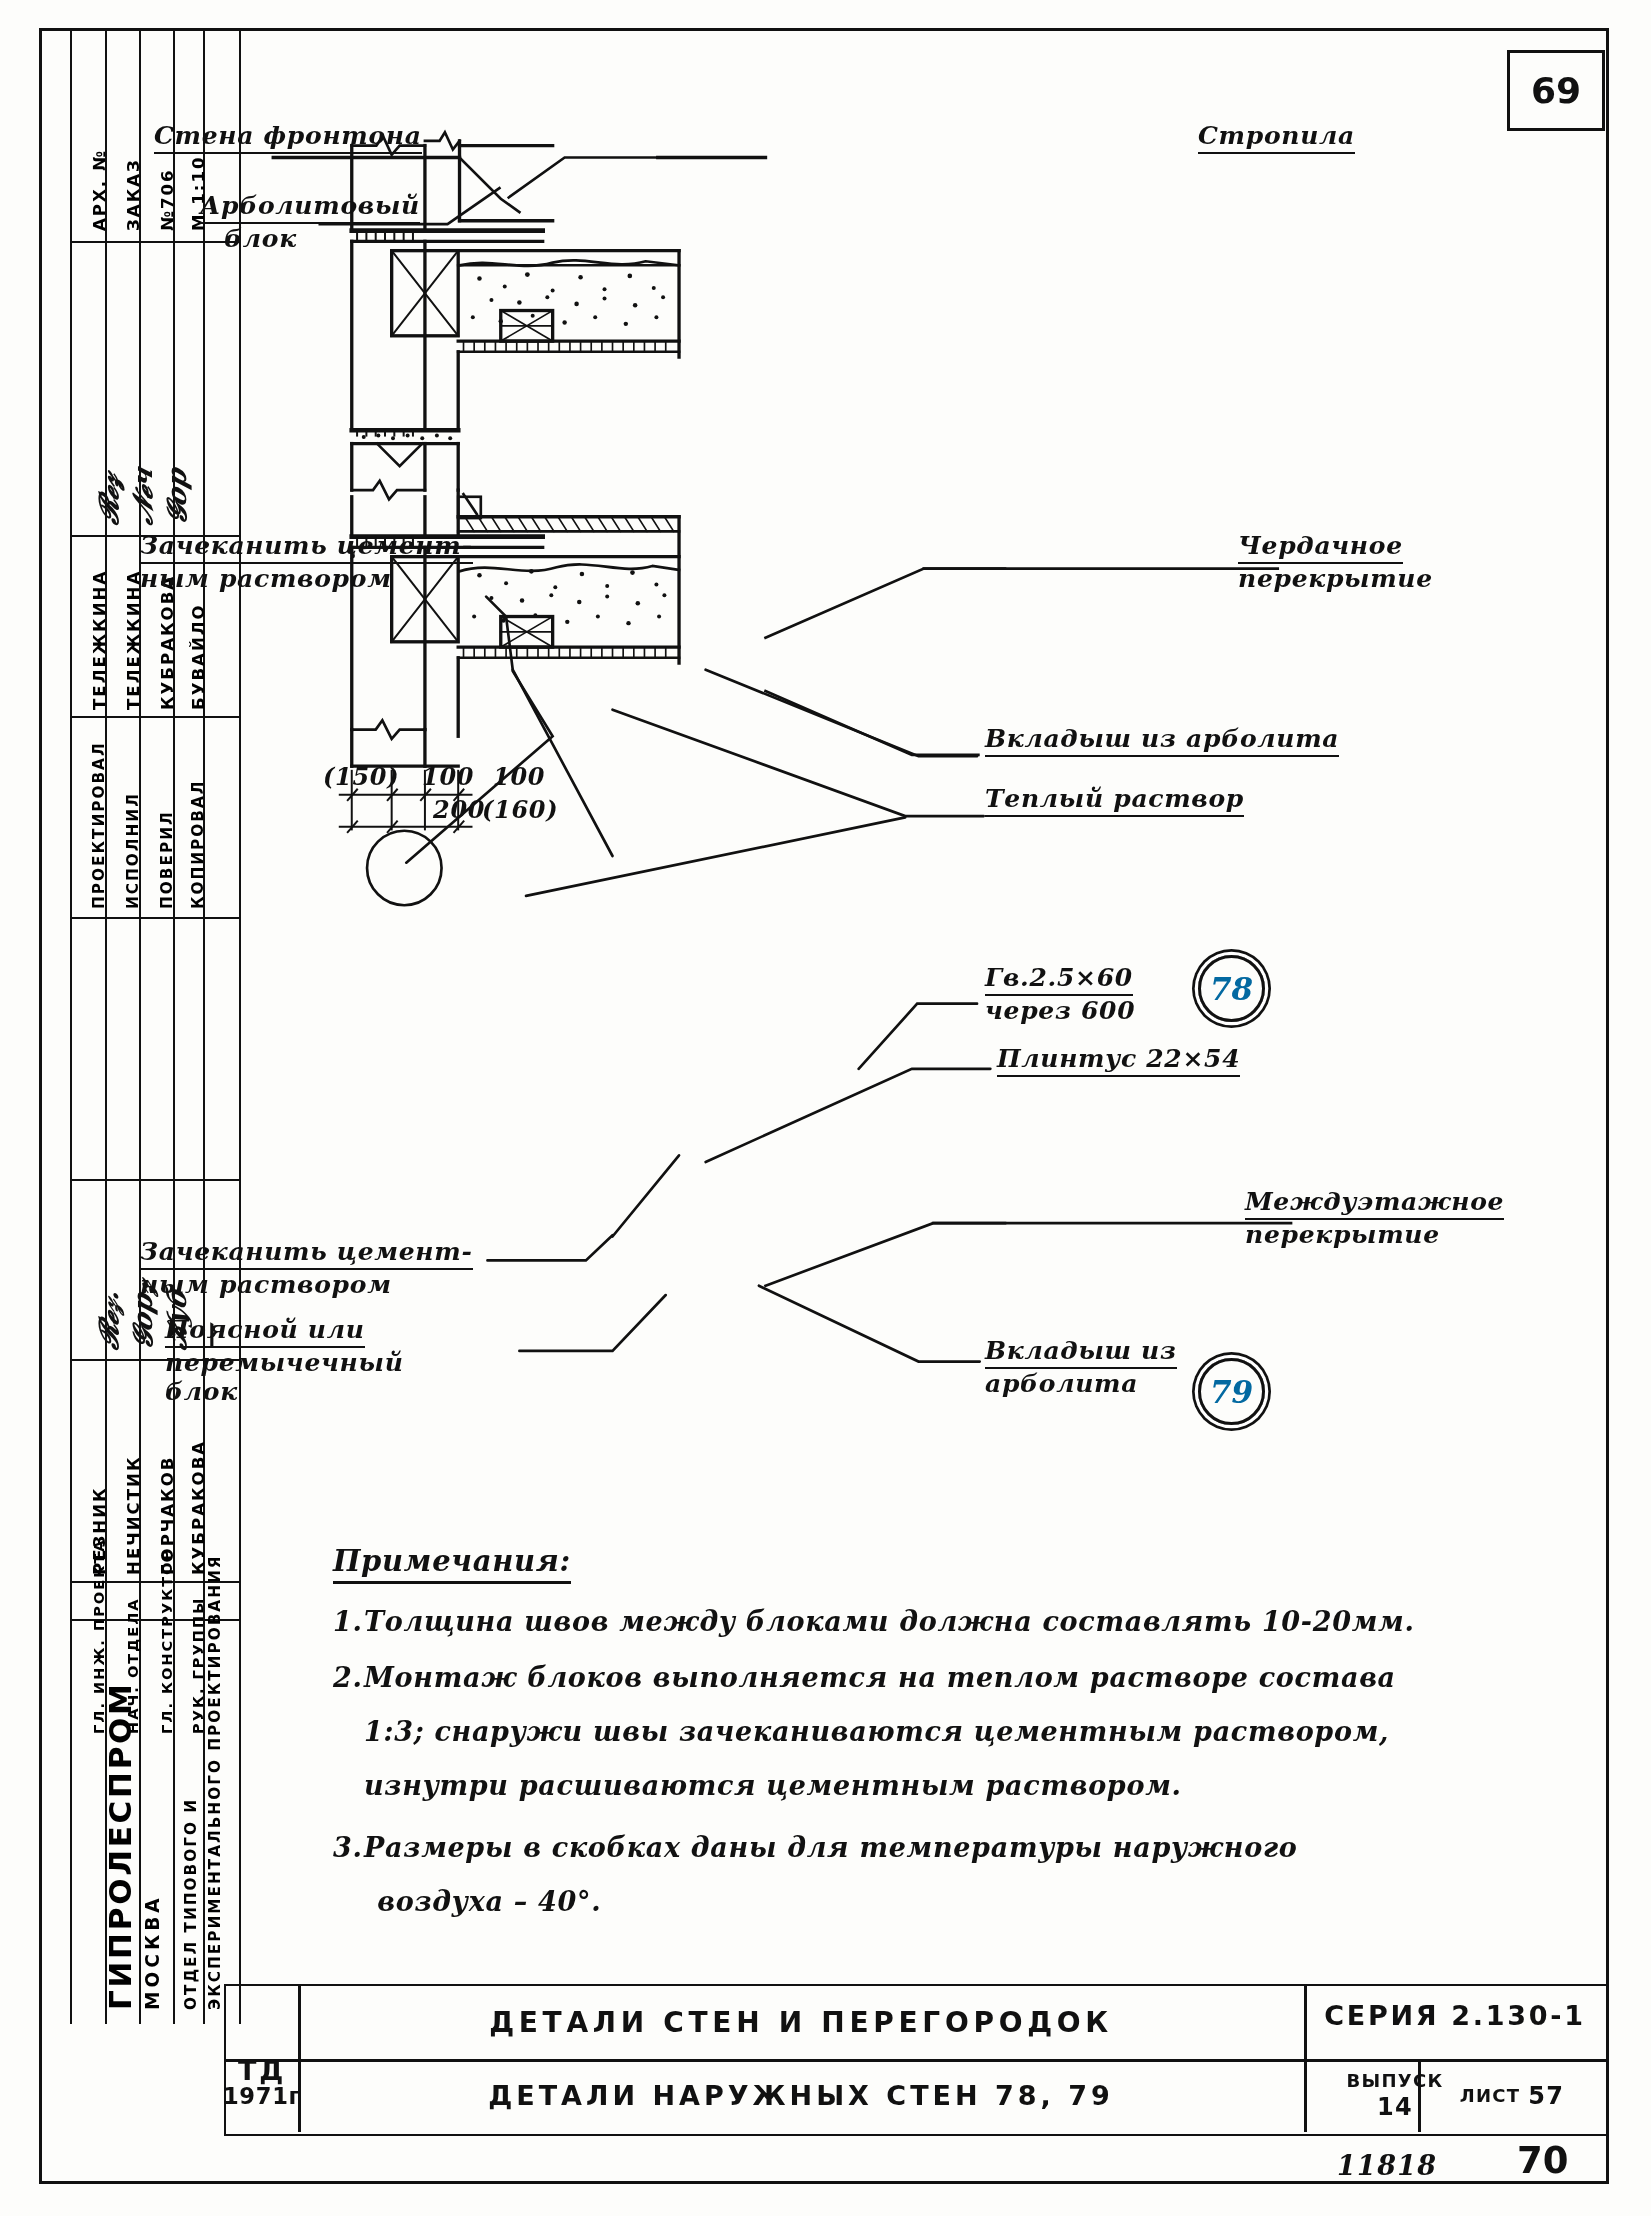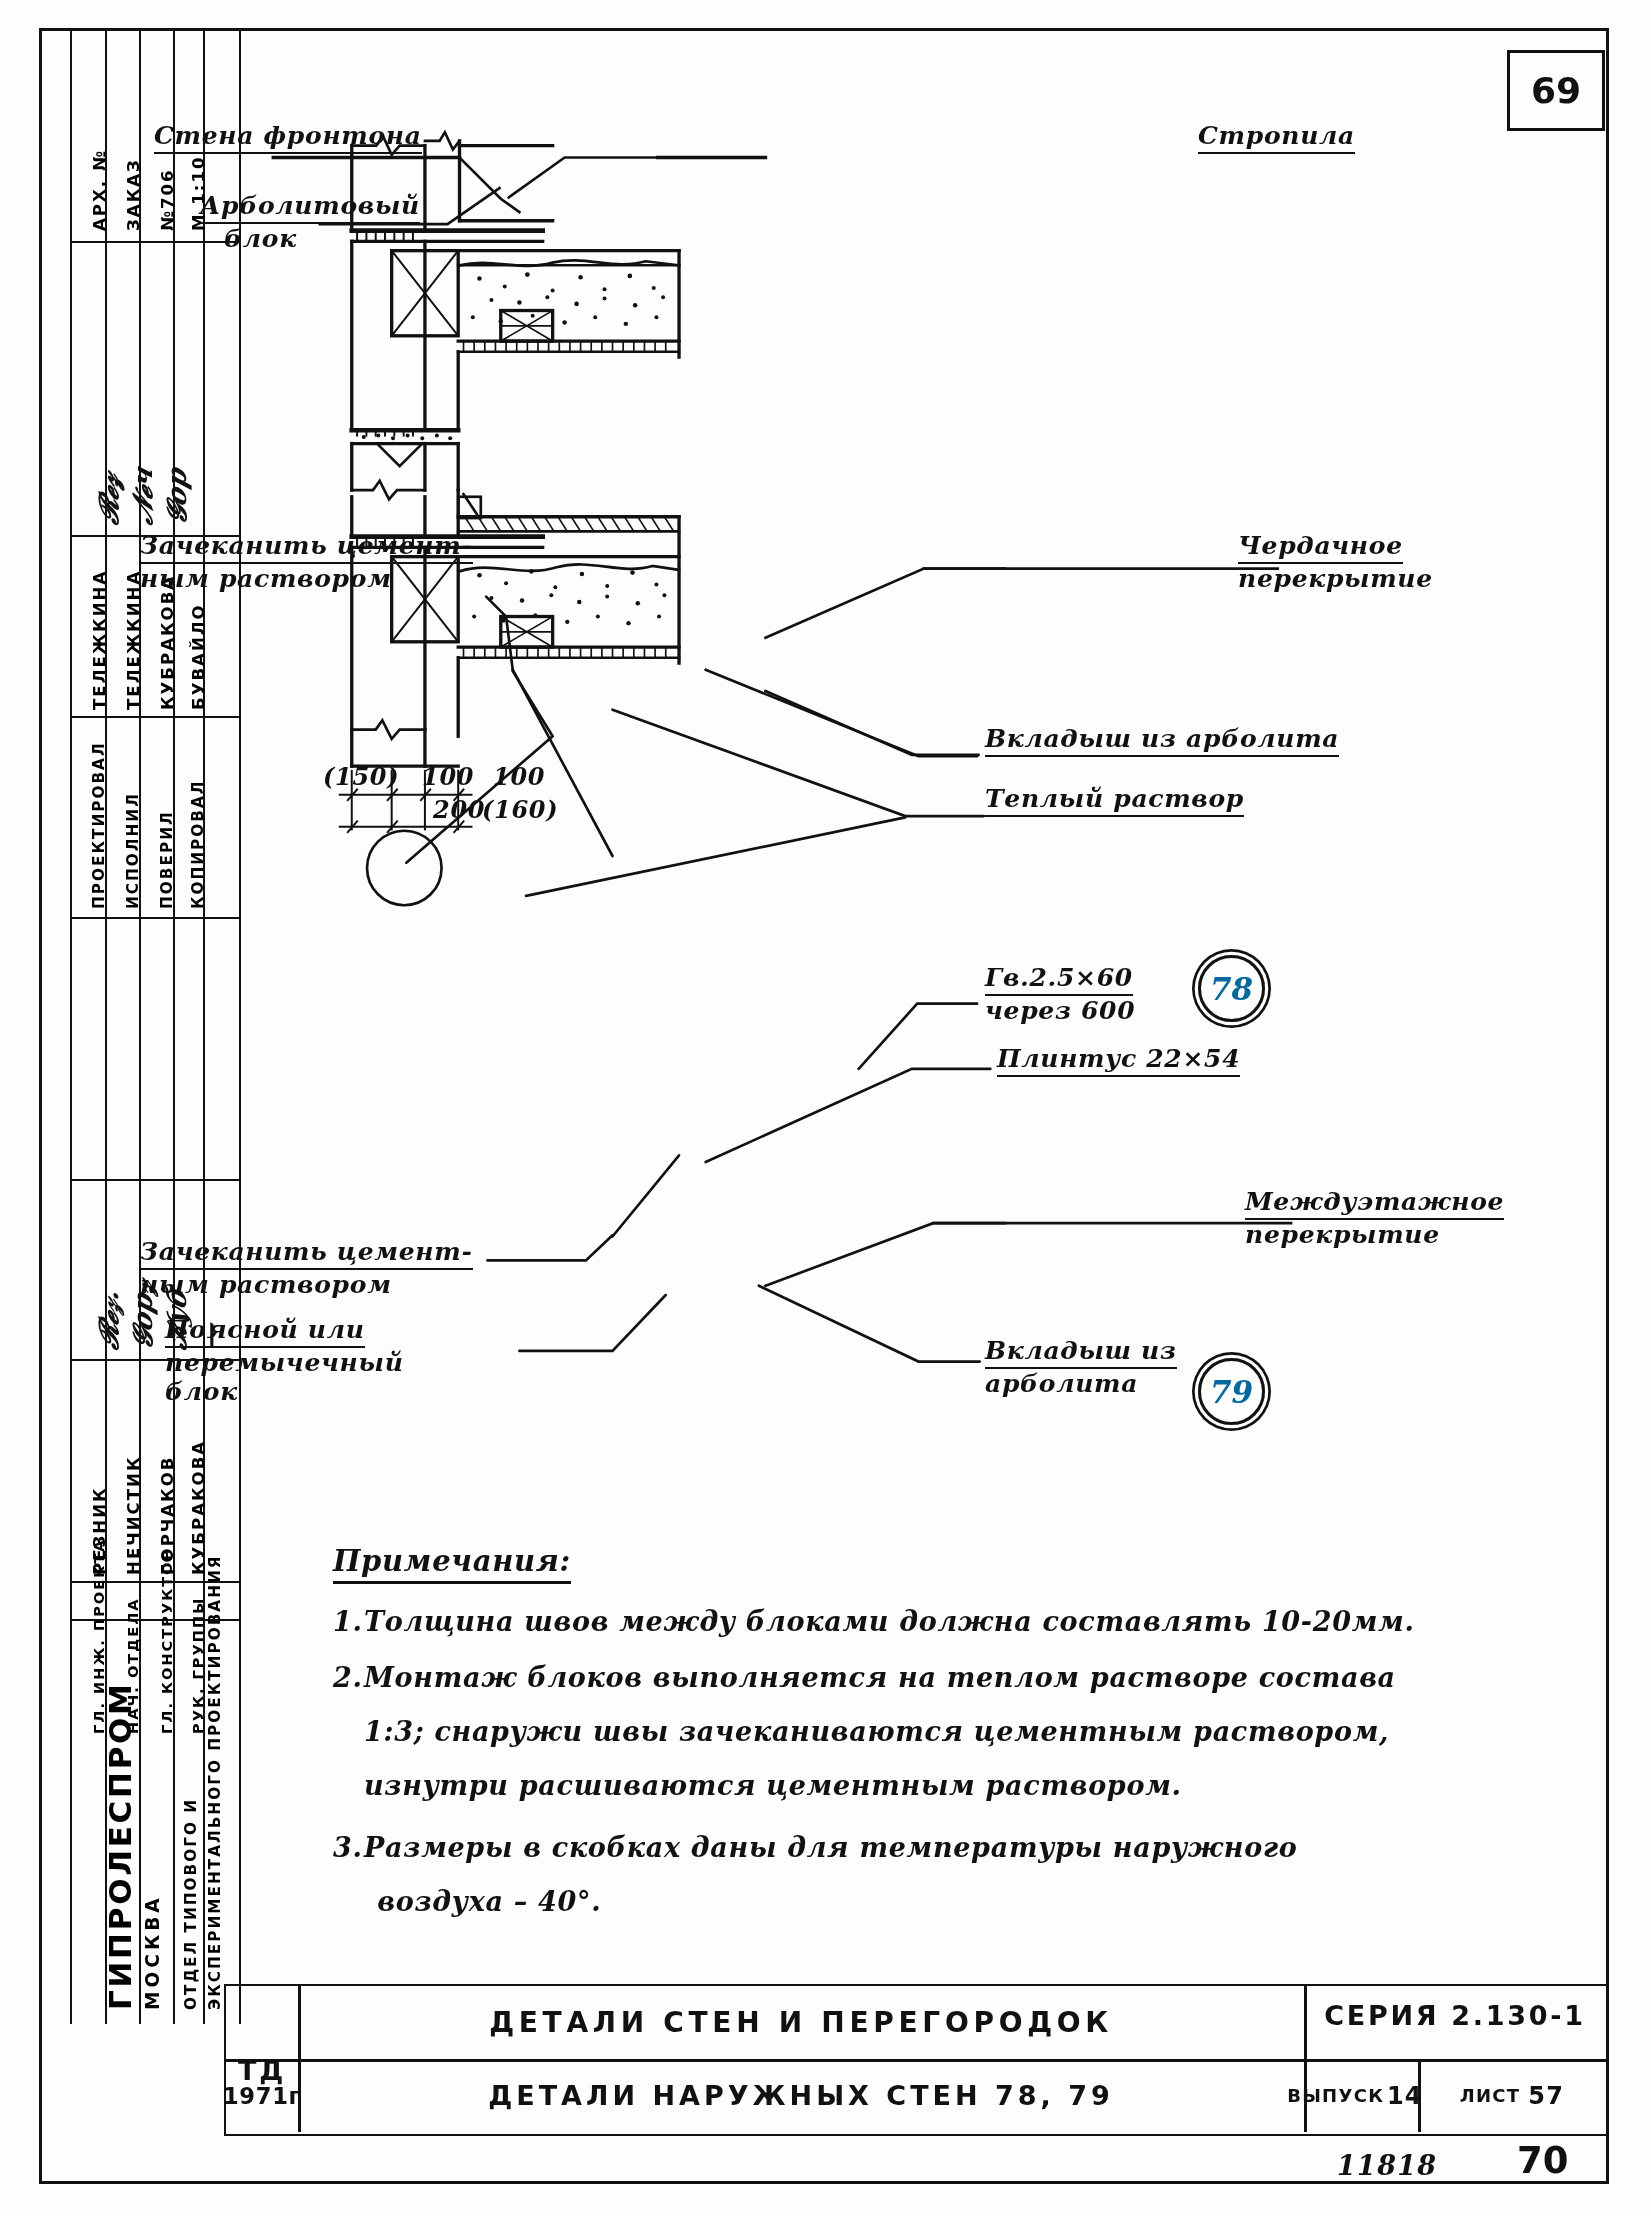--- a/index.html
+++ b/index.html
@@ -638,21 +638,21 @@
     </div>
     <div class="bb-cell" style="left:72px;top:0;width:1006px;height:73px;font-size:28px;letter-spacing:4.7px;">
       <span>ДЕТАЛИ СТЕН И ПЕРЕГОРОДОК</span>
     </div>
     <div class="bb-cell" style="left:72px;top:73px;width:1006px;height:73px;font-size:27px;letter-spacing:4px;">
       <span>ДЕТАЛИ  НАРУЖНЫХ СТЕН 78, 79</span>
     </div>
     <div class="bb-cell" style="left:1078px;top:0;width:302px;height:58px;font-size:27px;letter-spacing:2.7px;">
       <span>СЕРИЯ 2.130-1</span>
     </div>
-    <div class="bb-cell" style="left:1072px;top:73px;width:114px;height:73px;flex-direction:row;gap:2.7px;font-size:18px;letter-spacing:1.3px;text-align:right;">
+    <div class="bb-cell" style="left:1112px;top:73px;width:114px;height:73px;flex-direction:column;gap:2.7px;font-size:18px;letter-spacing:1.3px;text-align:right;">
       <span>ВЫПУСК</span>
       <span style="font-size:24px;">14</span>
     </div>
     <div class="bb-cell" style="left:1192px;top:73px;width:188px;height:73px;flex-direction:row;gap:8px;font-size:18px;letter-spacing:1.3px;">
       <span>ЛИСТ</span>
       <span style="font-size:24px;">57</span>
     </div>
   </div>
 
   <div id="doc-code">11818</div>

